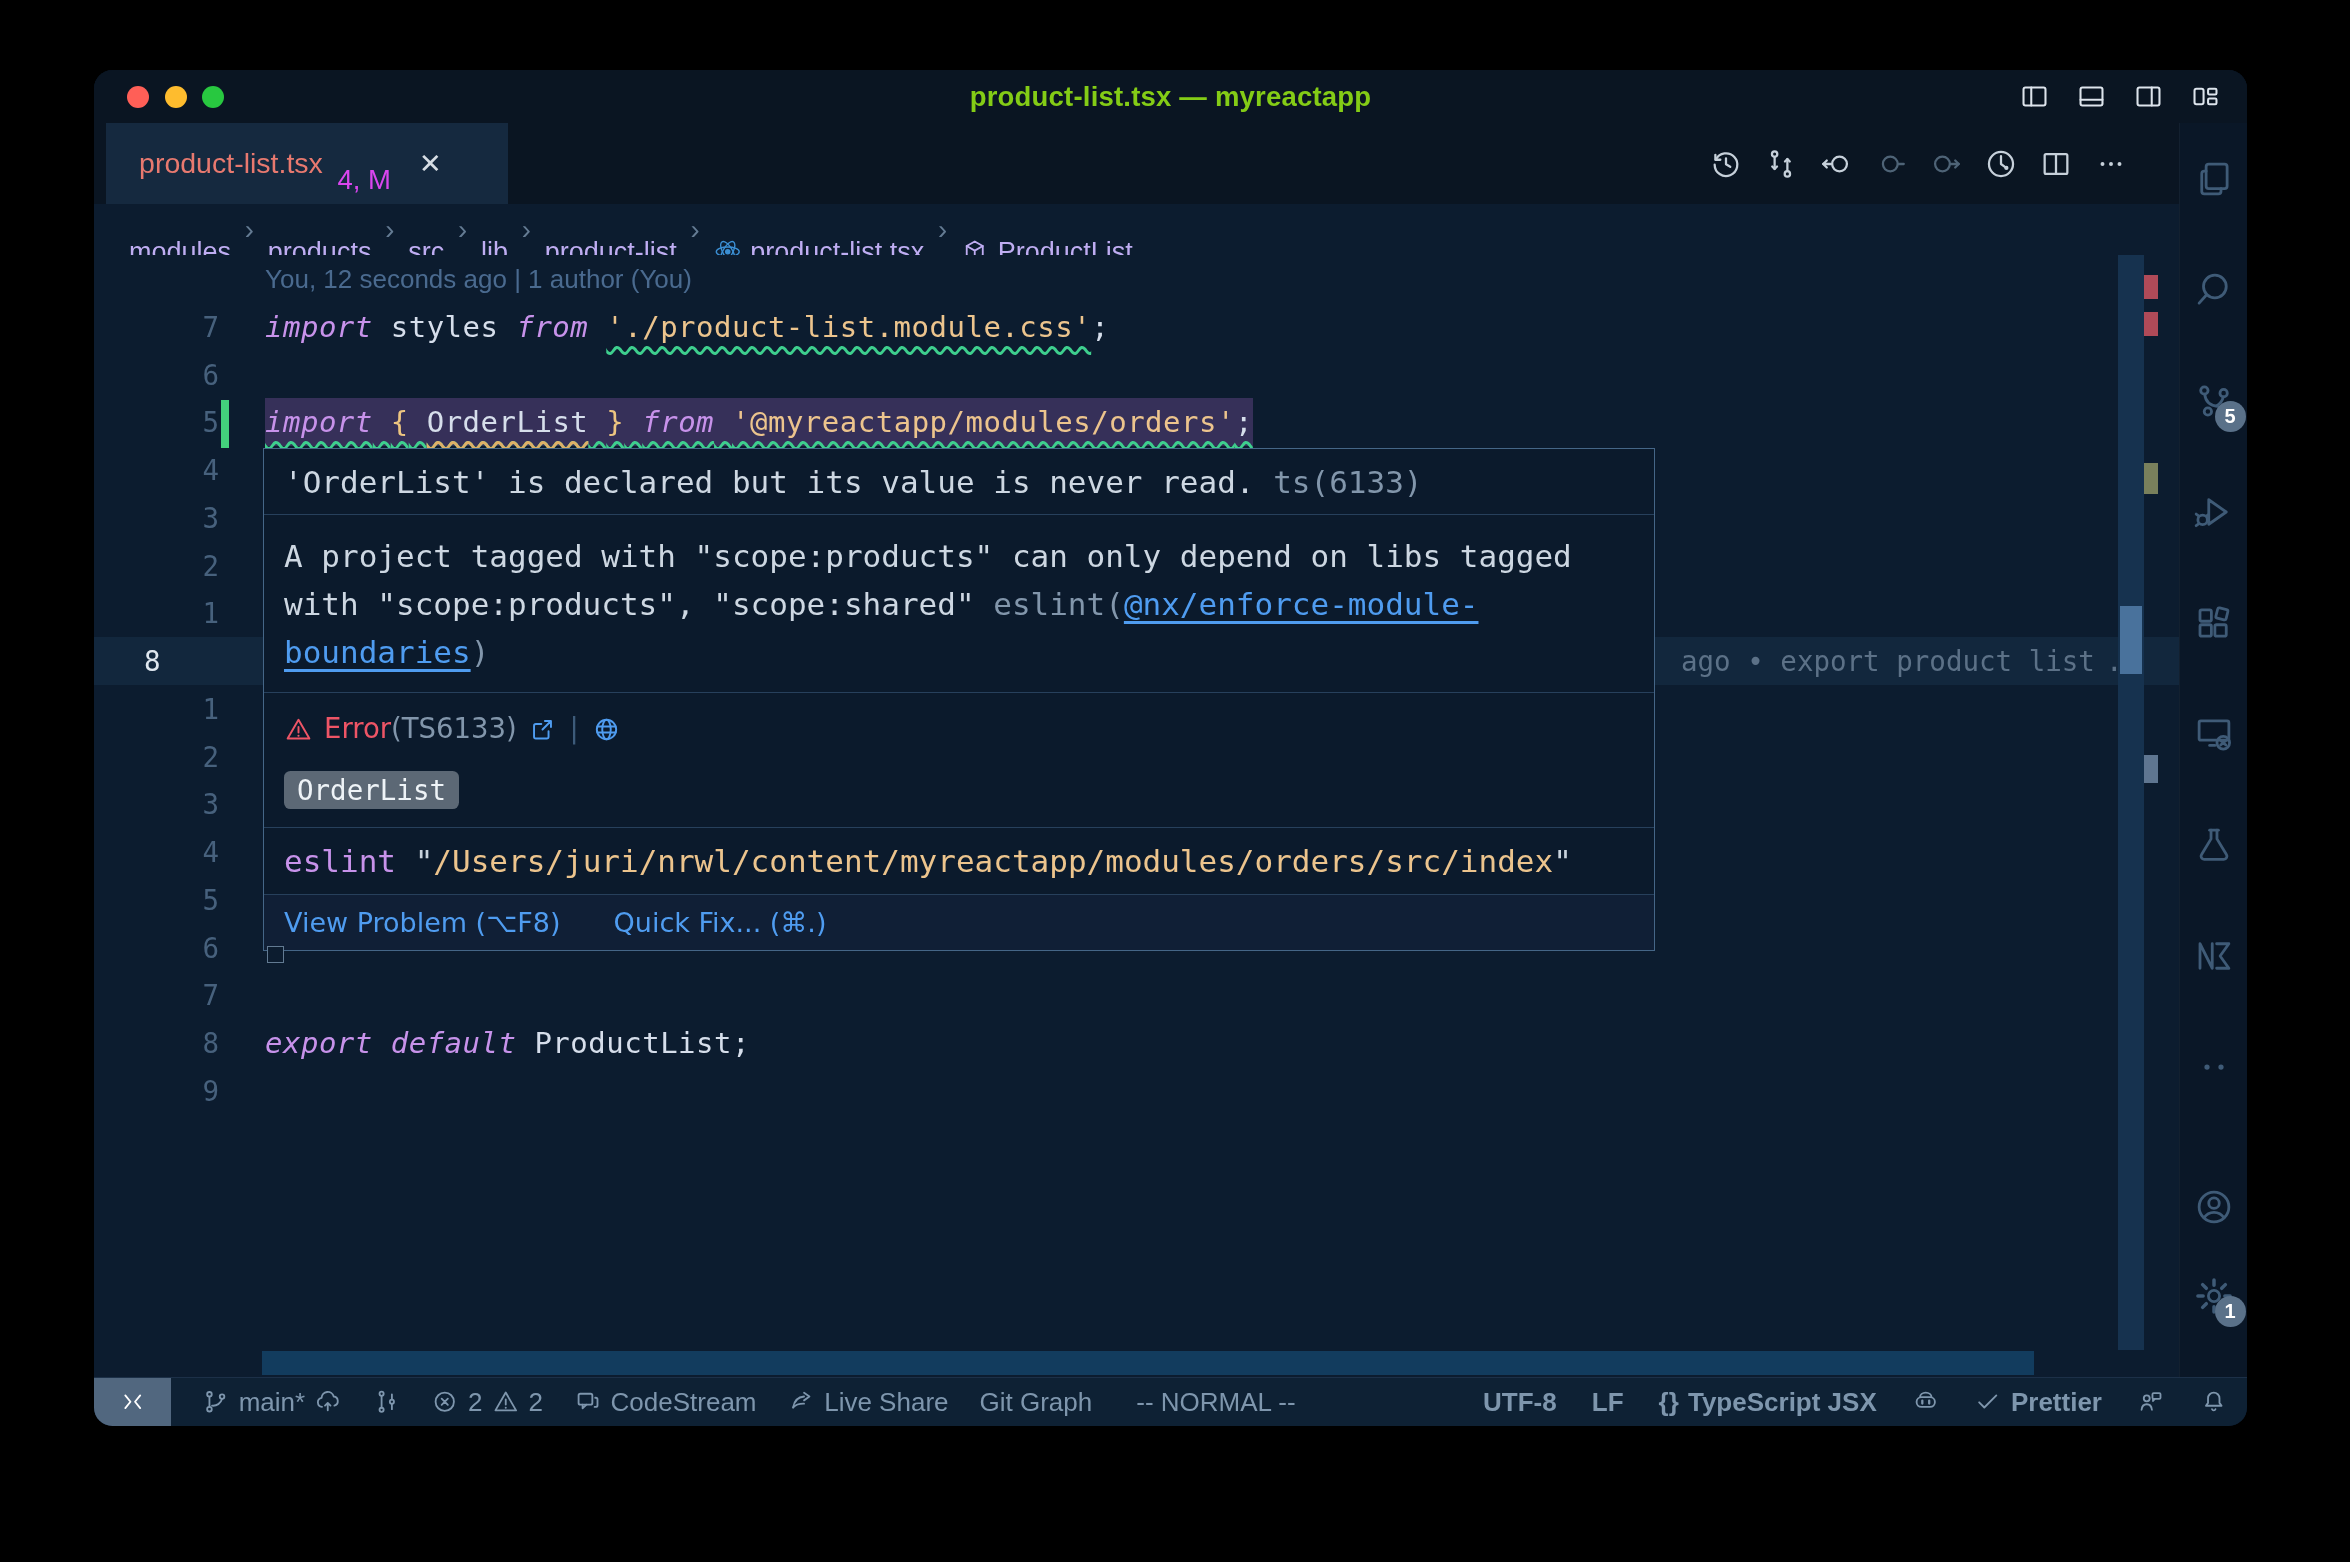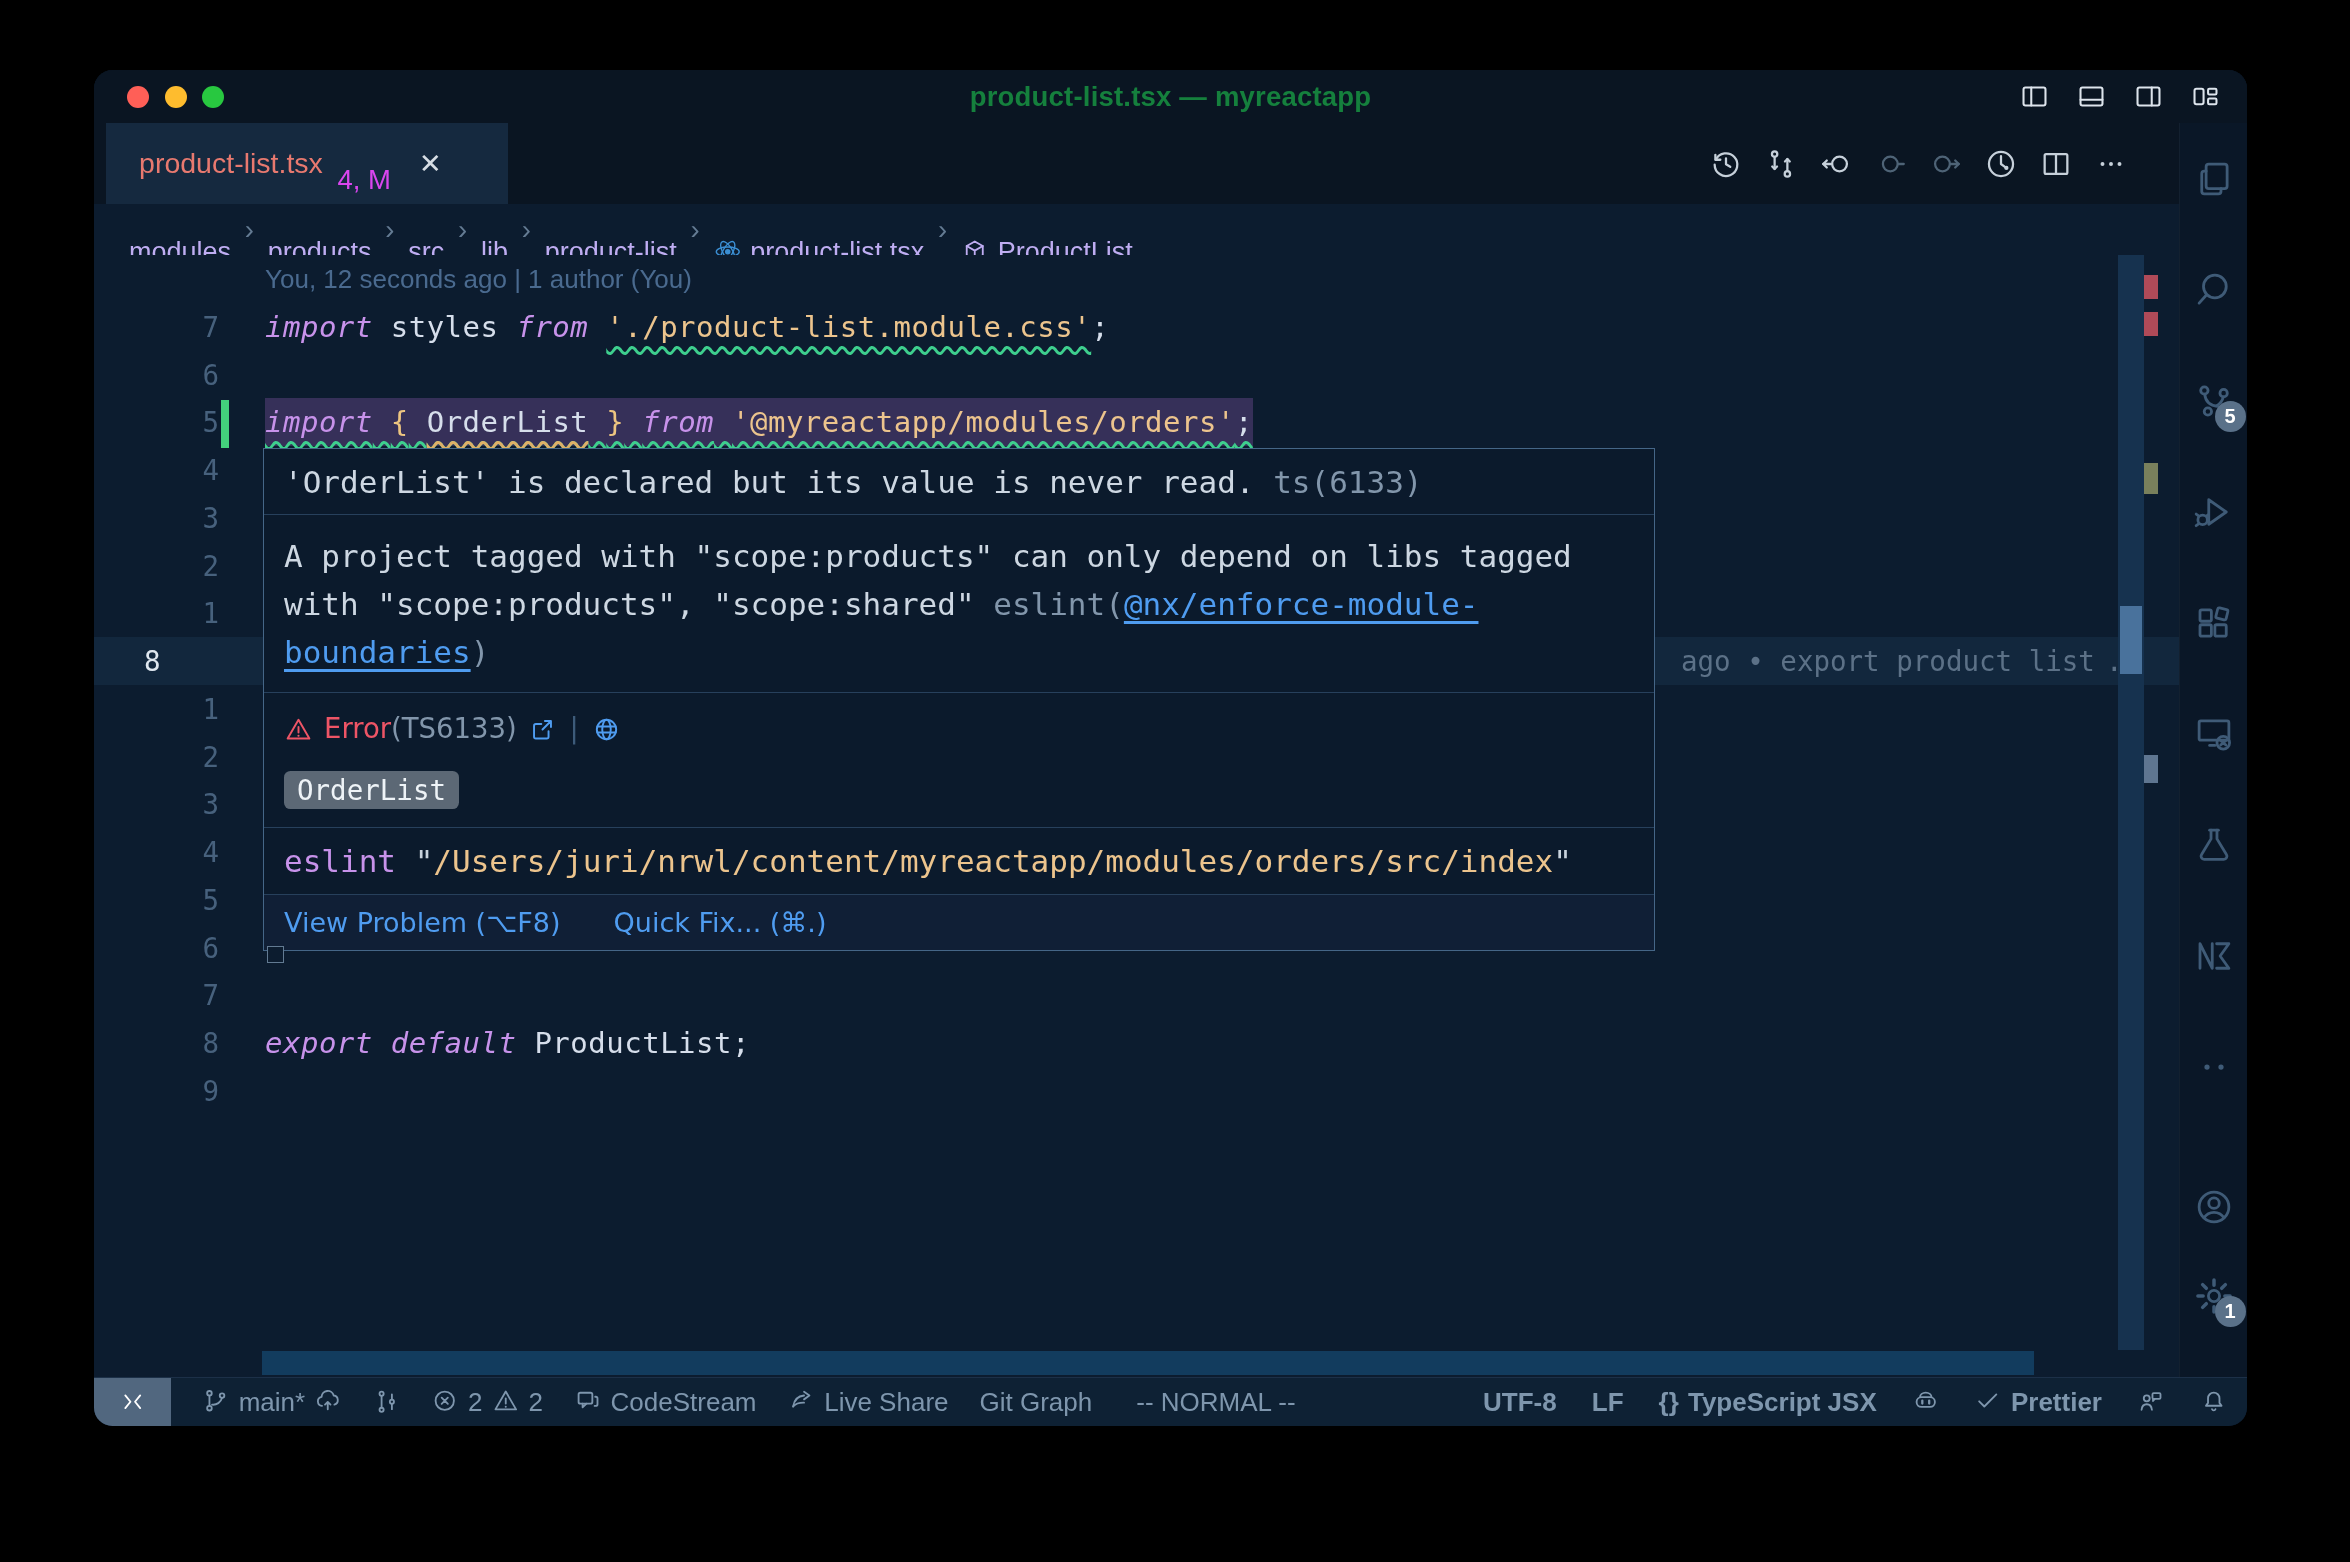--- a/index.html
+++ b/index.html
@@ -4,21 +4,21 @@
 <style>
   html,body{margin:0;padding:0;background:#000;width:2351px;height:1563px;overflow:hidden;
     font-family:"Liberation Sans",sans-serif;-webkit-font-smoothing:antialiased;}
   .window{position:absolute;left:94px;top:70px;width:2153px;height:1356px;background:#0b1a2b;
     border-radius:18.4px;overflow:hidden;display:flex;flex-direction:column;}
   
   .titlebar{height:53px;flex:0 0 53px;background:#0a1522;position:relative;display:flex;align-items:center;justify-content:center;}
   .lights{position:absolute;left:33px;top:0;height:100%;display:flex;align-items:center;gap:15.6px;}
   .light{width:22px;height:22px;border-radius:50%;}
   .l-red{background:#ff5f57}.l-yellow{background:#febc2e}.l-green{background:#28c840}
-  .win-title{color:#15803d;font-size:27.5px;font-weight:600;letter-spacing:0.2px;}
+  .win-title{color:#84cc16;font-size:27.5px;font-weight:600;letter-spacing:0.2px;}
   .win-controls{position:absolute;right:26px;top:0;height:100%;display:flex;align-items:center;gap:26px;color:#dde4ec;}
   .win-controls .ic svg{width:31px;height:31px;display:block;}
   
   .main{flex:1;display:flex;min-height:0;}
   .content{width:2085px;flex:0 0 2085px;display:flex;flex-direction:column;min-width:0;}
   
   .tabbar{height:81px;flex:0 0 81px;background:#0a1522;display:flex;align-items:stretch;}
   .tab{margin-left:12px;width:402px;background:#15293f;display:flex;align-items:center;gap:14.7px;padding:0 18.4px;box-sizing:border-box;}
   .tab-label{color:#e8796f;font-size:28.5px;}
   .tab-badge{color:#d946ef;font-size:27.5px;margin-top:32px;}
@@ -77,21 +77,21 @@
   .act-item{position:relative;margin-bottom:66px;}
   .act-item svg{width:42px;height:42px;display:block;}
   .act-spacer{flex:1;margin:0;}
   .act-bottom{margin-bottom:44px;}
   .act-badge{position:absolute;right:-11px;bottom:-7.3px;min-width:31px;height:31px;border-radius:15.6px;background:#5a7189;color:#fff;
     font-size:20px;font-weight:700;display:flex;align-items:center;justify-content:center;padding:0 3.7px;box-sizing:border-box;}
   
   .statusbar{height:48px;flex:0 0 48px;background:#0e2134;border-top:0.9px solid #1c3048;display:flex;align-items:center;color:#7e96ad;font-size:26px;}
   .sb-left{display:flex;align-items:center;gap:31px;height:100%;}
   .sb-right{margin-left:auto;display:flex;align-items:center;gap:35px;height:100%;padding-right:20px;font-weight:bold;}
-  .sb-item{display:flex;gap:9.2px;white-space:nowrap;}
+  .sb-item{display:flex;align-items:center;gap:9.2px;white-space:nowrap;}
   .sb-item .ic svg{width:27.5px;height:27.5px;display:block;}
   .sb-remote{width:77px;height:100%;background:#51677f;color:#fff;display:flex;align-items:center;justify-content:center;}
   .sb-mode{margin-left:13px;}
   .ic{display:inline-flex;}
 </style>
 </head>
 <body>
 
 <div class="window">
 

